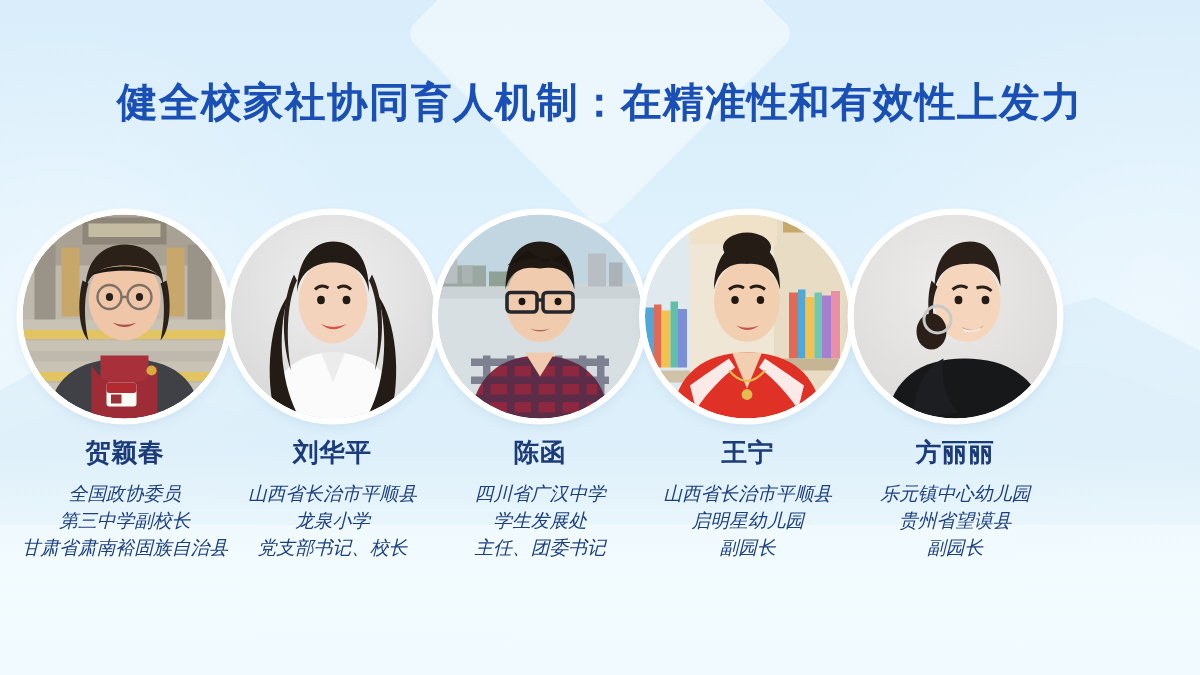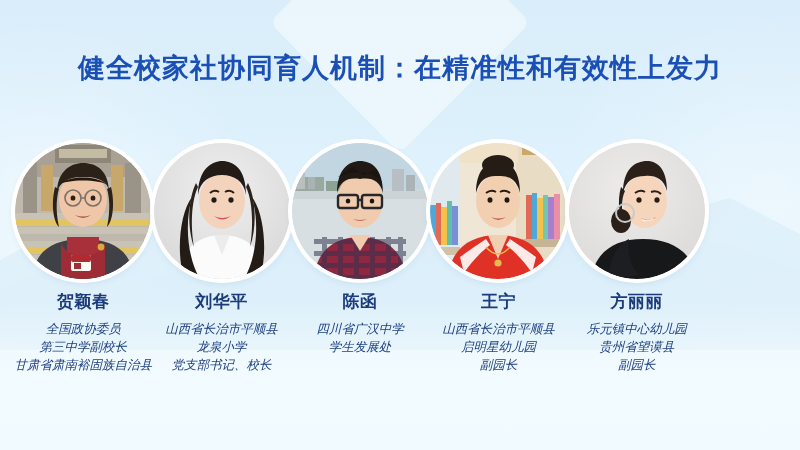--- a/index.html
+++ b/index.html
@@ -286,20 +286,21 @@
             <ellipse cx="56" cy="58" rx="2.3" ry="2.5" fill="#1d1711"></ellipse>
             <ellipse cx="80" cy="58" rx="2.3" ry="2.5" fill="#1d1711"></ellipse>
             <path d="M61,76 Q68,80 75,76 Q68,78 61,76 Z" fill="#b5675e"></path>
           </g>
         </svg>
       </div>
       <div class="pname">陈函</div>
       <div class="plines">
         <div class="pline">四川省广汉中学</div>
         <div class="pline">学生发展处</div>
+        <div class="pline">主任、团委书记</div>
       </div>
     </div>
 
     <div class="person">
       <div class="avatar">
         <svg viewBox="0 0 136 136">
           <defs>
               <clipPath id="c4">
                 <circle cx="68" cy="68" r="68"></circle>
               </clipPath>

